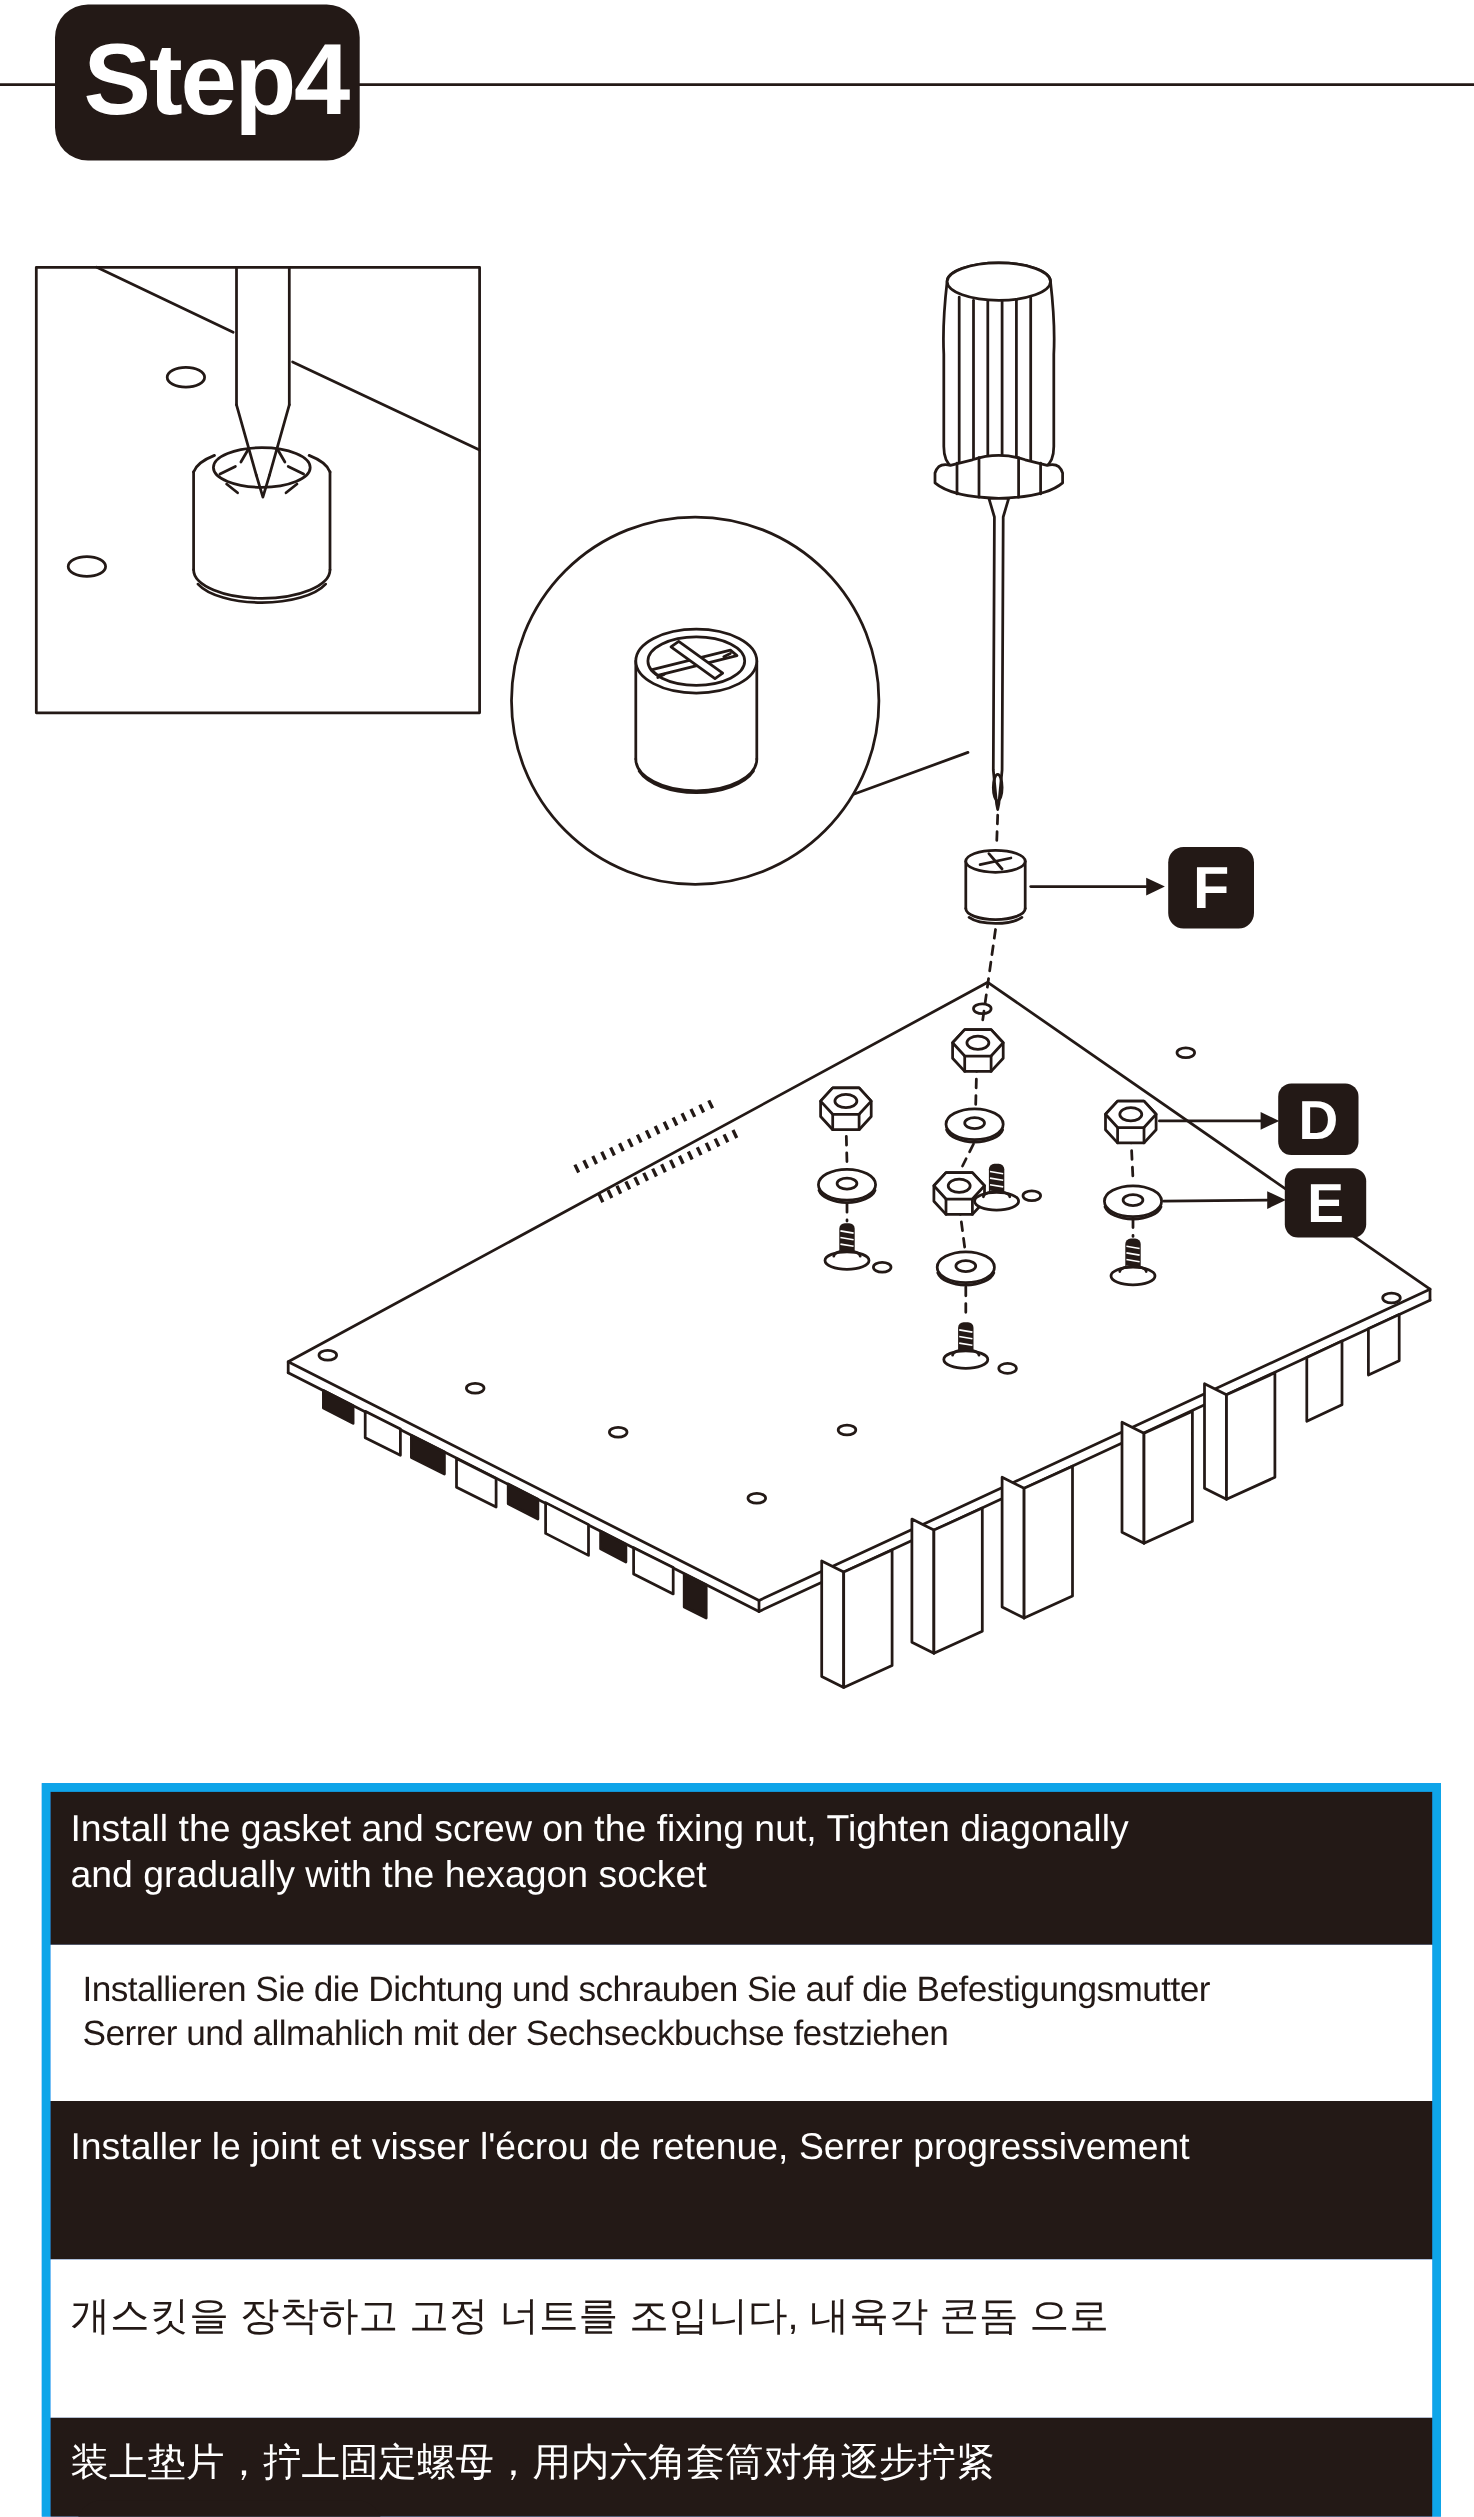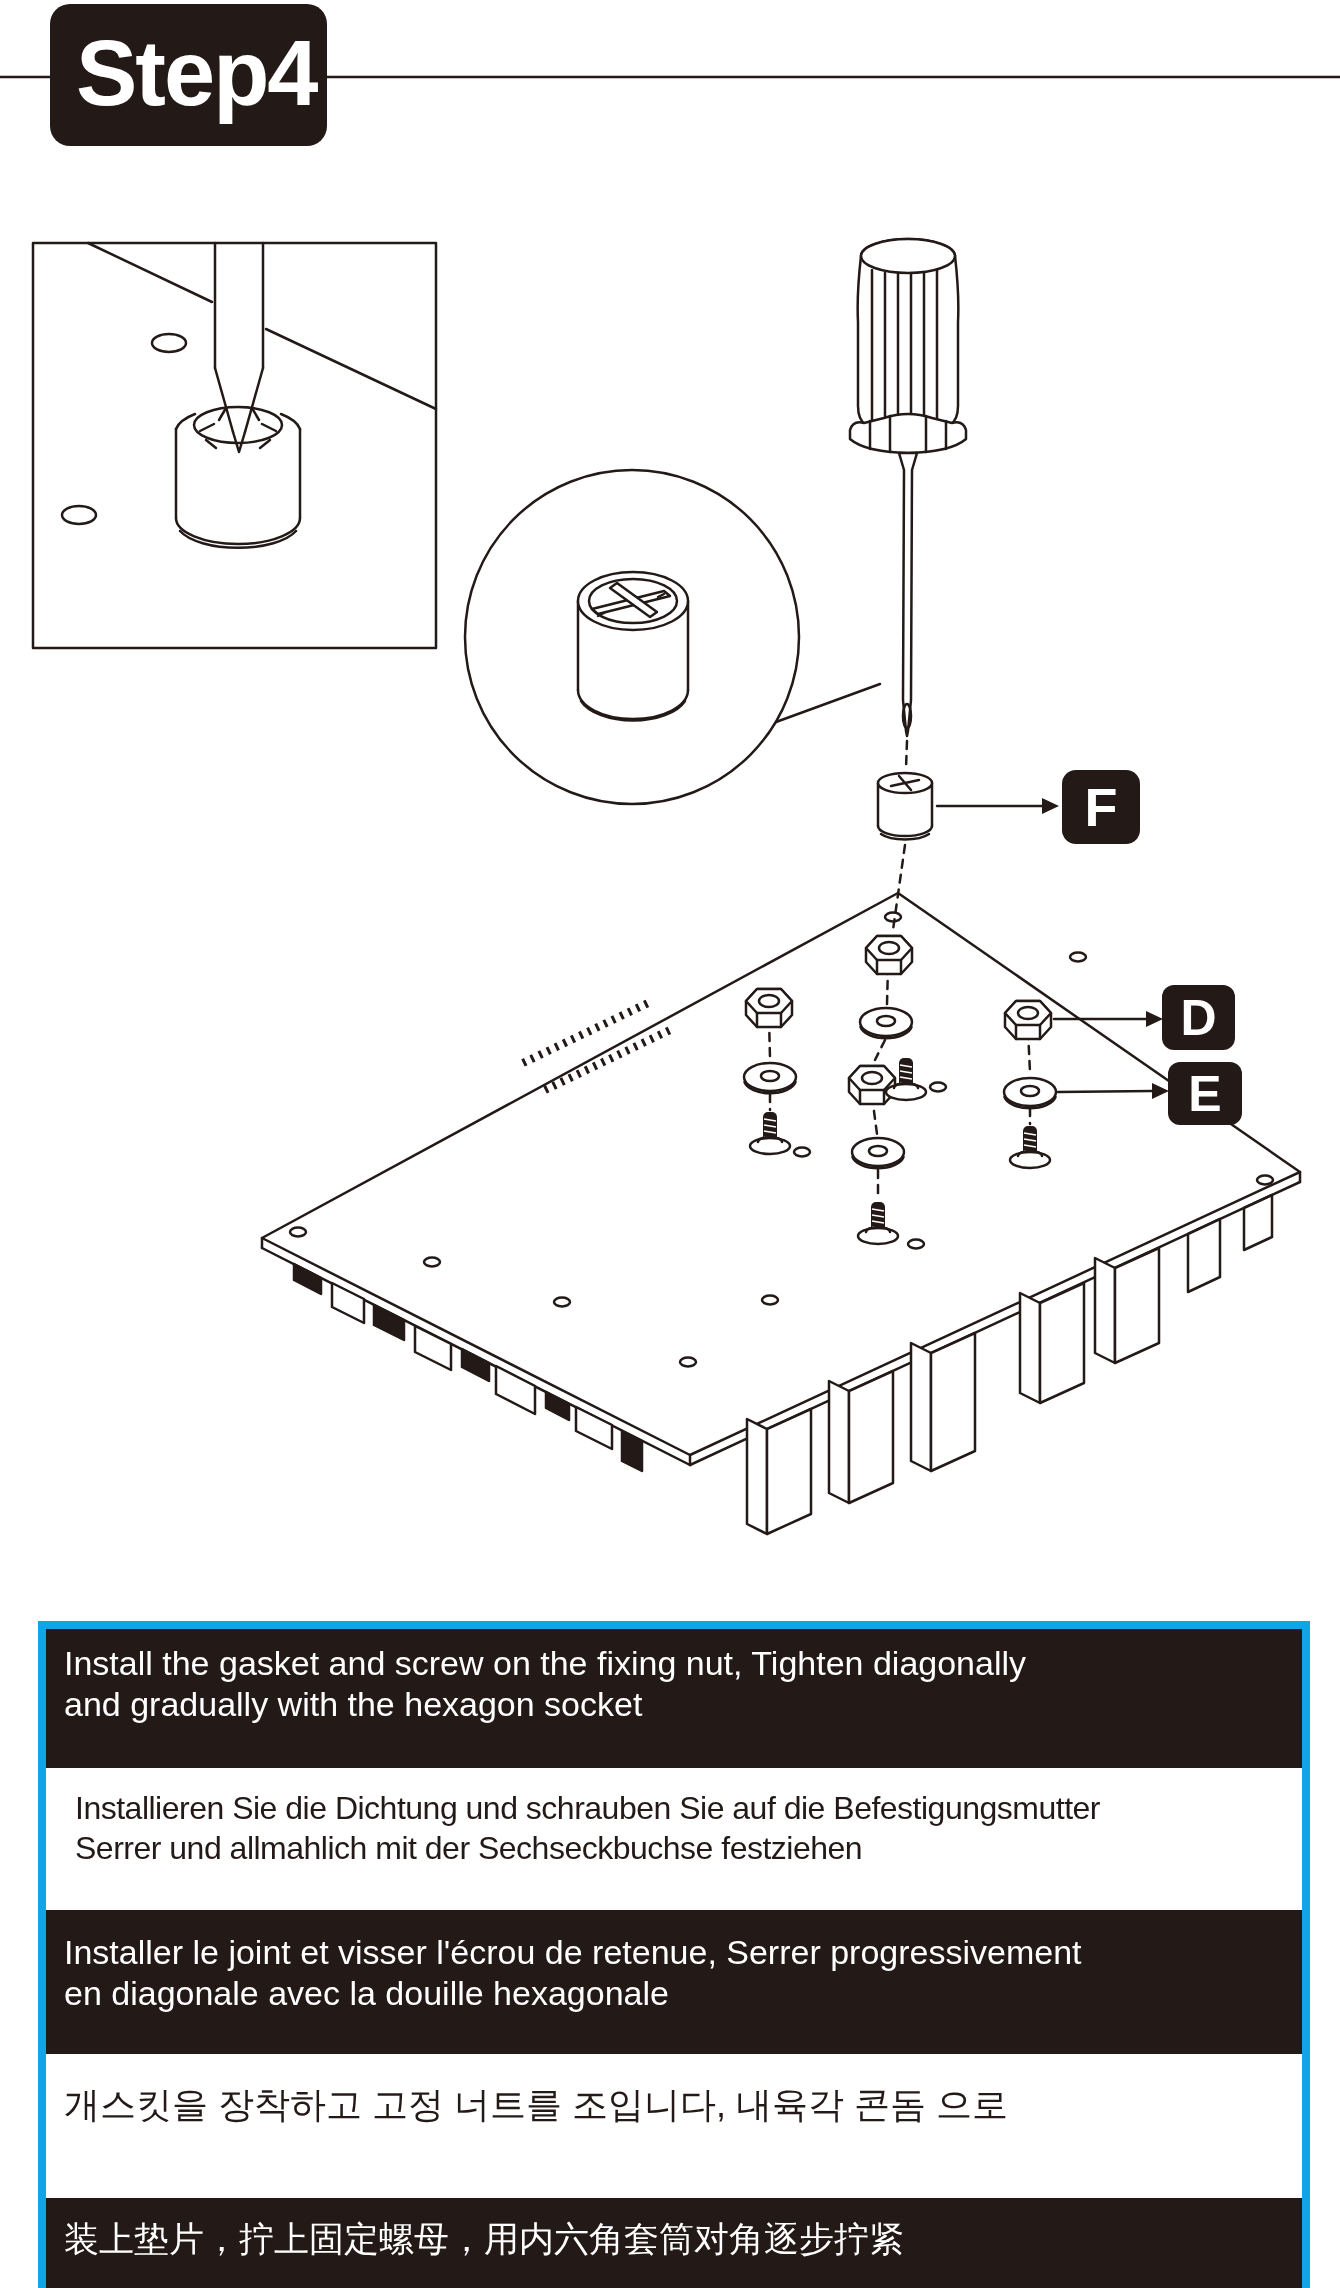--- a/index.html
+++ b/index.html
@@ -7,21 +7,21 @@
     position:relative; width:1340px; height:2288px; background:#ffffff;
     font-family:"Liberation Sans", sans-serif; overflow:hidden;
   }
   svg{position:absolute;left:0;top:0;}
   .lineart{stroke:#231916;fill:none;stroke-width:2.5;stroke-linecap:round;stroke-linejoin:round;}
   .fillw{fill:#ffffff;}
   .filld{fill:#231916;}
 
   .step-badge{
     position:absolute;left:50px;top:4px;width:277px;height:142px;
-    background:#231916;border-radius:20px;color:#ffffff;
+    background:#231916;border-radius:30px;color:#ffffff;
     font-size:92px;font-weight:bold;line-height:138px;padding-left:26px;
     box-sizing:border-box;letter-spacing:-2px;
   }
   .callout{
     position:absolute;background:#231916;color:#ffffff;font-weight:bold;
     display:flex;align-items:center;justify-content:center;
   }
   .callout.f{left:1062px;top:770px;width:78px;height:74px;border-radius:14px;font-size:54px;}
   .callout.d{left:1162px;top:985px;width:73px;height:65px;border-radius:12px;font-size:50px;}
   .callout.e{left:1168px;top:1062px;width:74px;height:63px;border-radius:12px;font-size:50px;}
@@ -282,21 +282,20 @@
     <div class="panel-row dark row-en">
       <div class="line">Install the gasket and screw on the fixing nut, Tighten diagonally</div>
       <div class="line">and gradually with the hexagon socket</div>
     </div>
     <div class="panel-row light row-de">
       <div class="line">Installieren Sie die Dichtung und schrauben Sie auf die Befestigungsmutter</div>
       <div class="line">Serrer und allmahlich mit der Sechseckbuchse festziehen</div>
     </div>
     <div class="panel-row dark row-fr">
       <div class="line">Installer le joint et visser l'écrou de retenue, Serrer progressivement</div>
-      <div class="line">en diagonale avec la douille hexagonale</div>
     </div>
     <div class="panel-row light row-ko">
       <div class="line">개스킷을 장착하고 고정 너트를 조입니다, 내육각 콘돔 으로</div>
     </div>
     <div class="panel-row dark row-zh">
       <div class="line">装上垫片，拧上固定螺母，用内六角套筒对角逐步拧紧</div>
     </div>
   </div>
 
   <div class="next-badge"></div>

